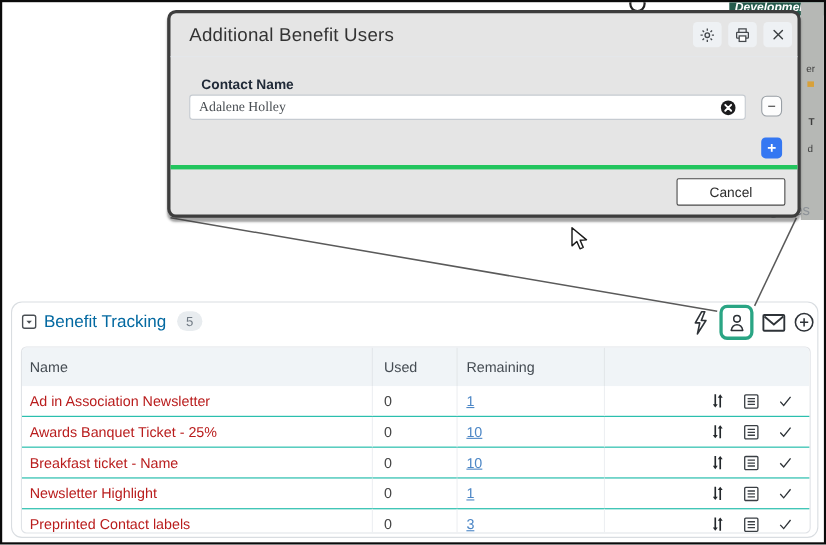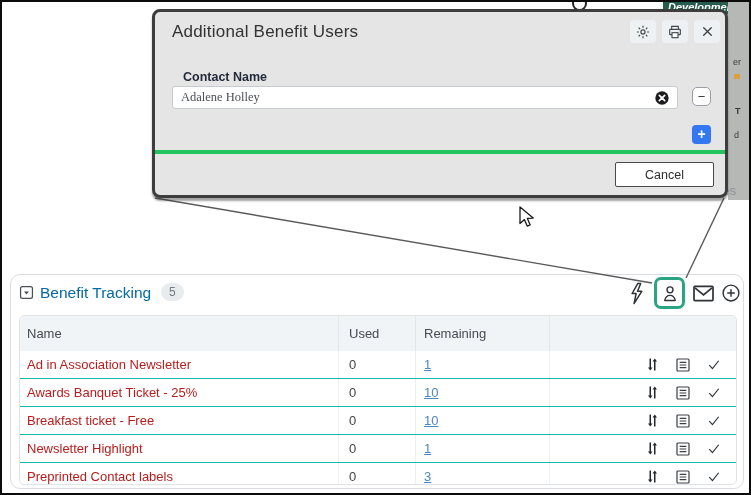--- a/index.html
+++ b/index.html
@@ -301,21 +301,21 @@
           </span>
         <span class="row-icon">
             <svg width="16" height="15" viewBox="0 0 24 24">
               <path d="M4.5 13l5 5.5L19.5 6" fill="none" stroke="#2e3338" stroke-width="1.9"></path>
             </svg>
           </span>
       </div>
     </div>
 
     <div class="trow">
-      <div class="cell-name">Breakfast ticket - Free</div>
+      <div class="cell-name">Breakfast ticket - Name</div>
       <div class="cell-used">0</div>
       <div class="cell-rem">
           <a class="rem-link">10</a>
         </div>
       <div class="cell-actions">
         <span class="row-icon">
             <svg width="15" height="17" viewBox="0 0 20 22">
               <g stroke="#24282c" stroke-width="2" fill="#24282c">
                 <path d="M7 3v14" fill="none"></path>
                 <path d="M4 15l3 4 3-4z" stroke="none"></path>

